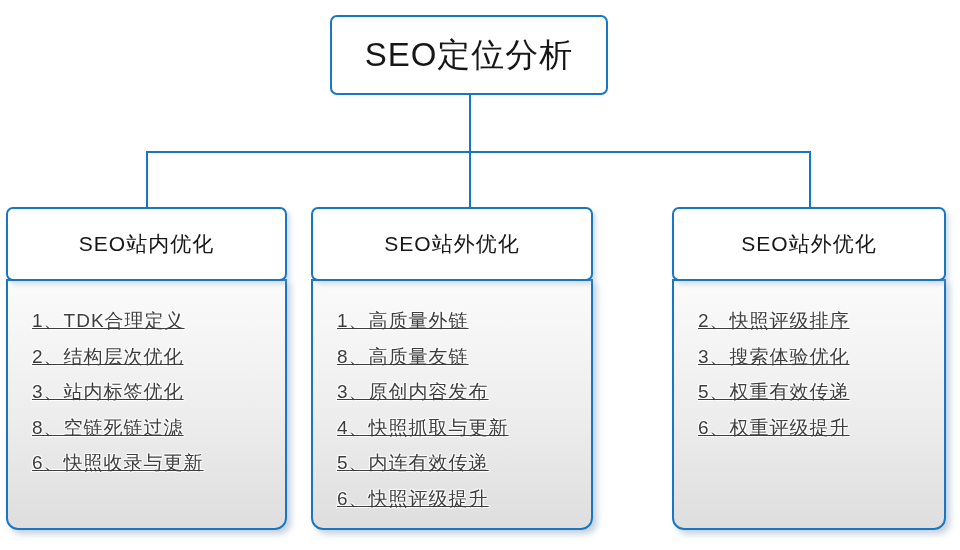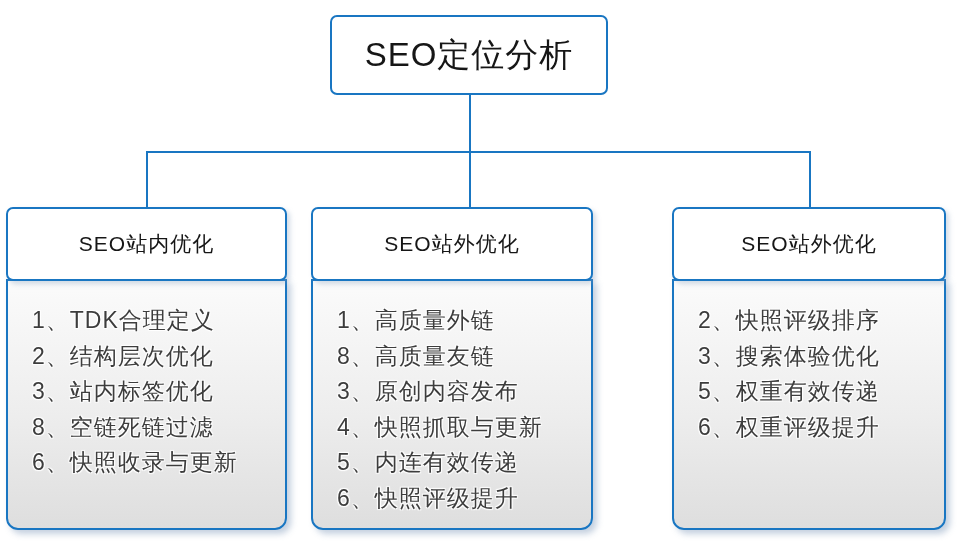--- a/index.html
+++ b/index.html
@@ -38,23 +38,24 @@
   .node-body{
     position:relative;z-index:1;margin-top:-2px;
     height:251px;box-sizing:border-box;
     background:linear-gradient(to bottom,#fbfbfb 0%,#ededed 55%,#dedede 100%);
     border:2px solid #1976c2;border-radius:0 0 12px 12px;
     box-shadow:4px 4px 6px rgba(125,150,185,0.45);
     padding:22px 10px 0 24px;
   }
   .node-body ul{list-style:none;margin:0;padding:0;}
   .node-body li{
-    font-size:23px;line-height:35.6px;
+    font-size:19px;line-height:35.6px;
     color:#3d3d3d;letter-spacing:1px;white-space:nowrap;
     text-shadow:1px 1px 1px #ffffff,-1px -1px 1px #ffffff,1px -1px 1px #ffffff,-1px 1px 1px #ffffff;
+    text-decoration:underline;
   }
 </style>
 </head>
 <body>
 
 <div class="canvas">
 
   <div class="line vline" style="left:469px;top:95px;height:57px;"></div>
   <div class="line hline" style="left:146px;top:151px;width:664px;"></div>
   <div class="line vline" style="left:146px;top:151px;height:57px;"></div>

